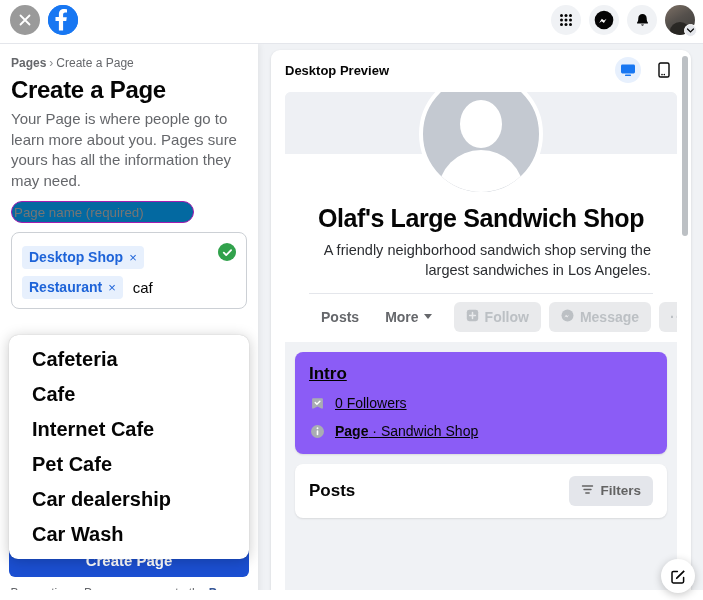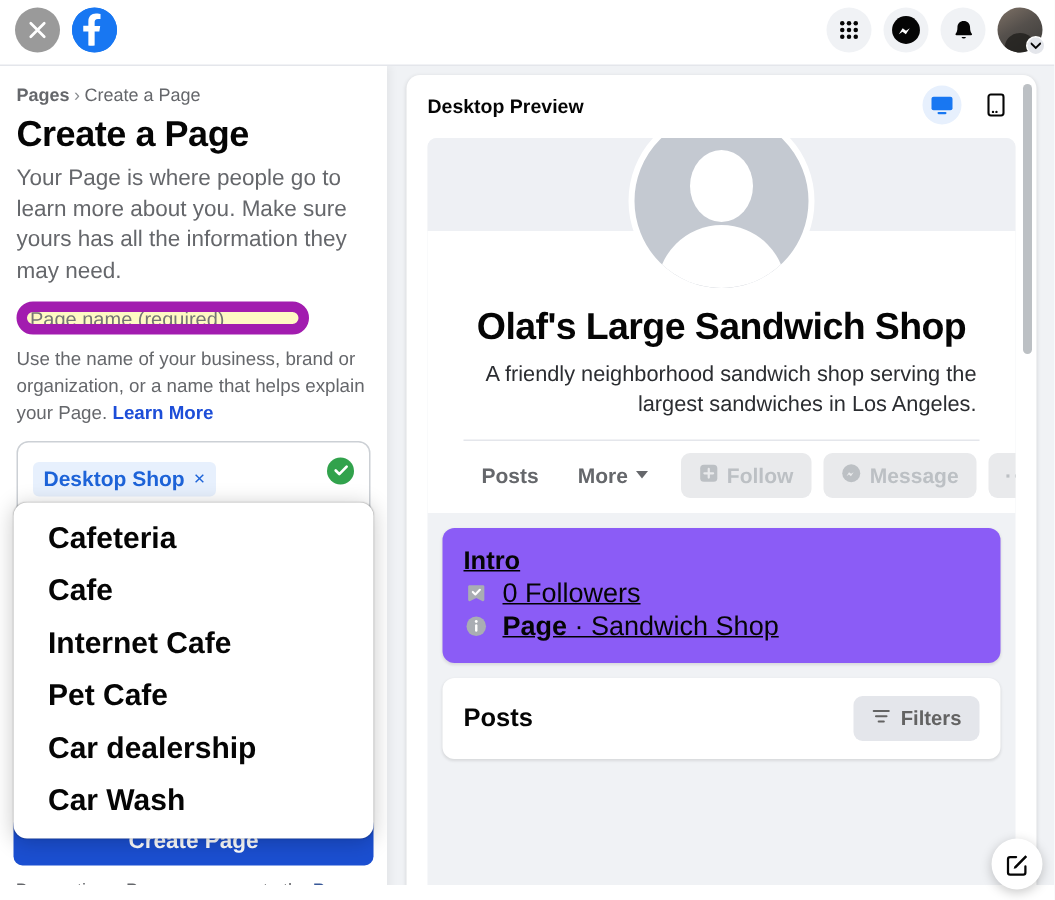--- a/index.html
+++ b/index.html
@@ -59,22 +59,22 @@
   .lp-inner { position: relative; padding: 0 11px; }
 
   .breadcrumb { font-size: 12px; color: #65676b; margin-top: 12px; }
   .breadcrumb .bc-strong { font-weight: bold; color: #65676b; }
   .breadcrumb .bc-sep { margin: 0 3px; color: #8a8d91; }
 
   .page-title { font-size: 24px; font-weight: bold; color: #050505; margin: 6px 0 0; letter-spacing: -0.3px; }
   .page-desc { font-size: 15px; color: #65676b; line-height: 1.37; margin: 5px 0 0; }
 
   .name-field {
-    margin-top: 10px; height: 22px; border: 7px solid #a21caf; border-radius: 14px;
-    background: #fef9c3;
+    margin-top: 10px; height: 22px; border: 1px solid #a21caf; border-radius: 14px;
+    background: #0369a1;
   }
   .field-hint { font-size: 12.5px; color: #65676b; line-height: 1.45; margin-top: 7px; }
   .link { color: #1d4ed8; font-weight: bold; }
   .link-inline { color: #385898; font-weight: bold; }
 
   .cat-box {
     margin-top: 9px; border: 1px solid #ccd0d5; border-radius: 8px;
     padding: 8px 10px 9px; position: relative; background: #fff; min-height: 75px;
   }
   .cat-label { font-size: 12.5px; color: #65676b; }
@@ -157,21 +157,21 @@
     margin-left: 6px; cursor: default;
   }
   .act-btn.dots { padding: 7px 11px; letter-spacing:1px; }
 
   .intro-card {
     background:#8b5cf6; border-radius:8px; margin: 10px 10px 0; padding: 12px 14px 14px;
     box-shadow: 0 1px 2px rgba(0,0,0,0.1);
     text-decoration: underline;
   }
   .intro-title { font-size:17px; font-weight:bold; color:#050505; }
-  .intro-row { display:flex; align-items:center; gap:9px; margin-top: 1px; font-size:18px; color:#050505; }
+  .intro-row { display:flex; align-items:center; gap:9px; margin-top: 11px; font-size:14px; color:#050505; }
   .intro-row .ico { width:17px; height:17px; flex:0 0 17px; display:flex; align-items:center; justify-content:center; }
   .intro-row b { font-weight: bold; }
   .intro-row .muted { color:#050505; }
 
   .posts-card {
     background:#fff; border-radius:8px; margin: 10px 10px 0; padding: 12px 14px;
     box-shadow: 0 1px 2px rgba(0,0,0,0.1); display:flex; align-items:center; justify-content:space-between;
   }
   .posts-title { font-size:17px; font-weight:bold; color:#050505; }
   .filters-btn { background:#e4e6eb; color:#636363; font-size:13.5px; font-weight:bold; border-radius:6px; padding:7px 12px; display:flex; align-items:center; gap:6px; cursor:pointer; }
@@ -244,28 +244,24 @@
   </div>
 
   <div class="left-panel">
     <div class="lp-inner">
 
       <div class="breadcrumb">
         <span class="bc-strong">Pages</span><span class="bc-sep">›</span><span>Create a Page</span>
       </div>
 
       <h1 class="page-title">Create a Page</h1>
-      <p class="page-desc">Your Page is where people go to learn more about you. Make sure yours has all the information they may need.</p>
+      <p class="page-desc">Your Page is where people go to learn more about you. Pages sure yours has all the information they may need.</p>
 
       <input class="name-field" placeholder="Page name (required)" style="">
 
-      <div class="field-hint">
-        <span>Use the name of your business, brand or organization, or a name that helps explain your Page.</span>
-        <span class="link">Learn More</span>
-      </div>
 
       <div class="cat-box">
         <div class="valid-badge">
           <svg width="11" height="11" viewBox="0 0 11 11" aria-hidden="true">
               <path d="M1.8 5.7 L4.2 8.1 L9.1 3.1" stroke="#fff" stroke-width="1.8" fill="none" stroke-linecap="round" stroke-linejoin="round"></path>
             </svg>
         </div>
         <div class="chips">
           <div style="width:100%">
             <span class="chip">

